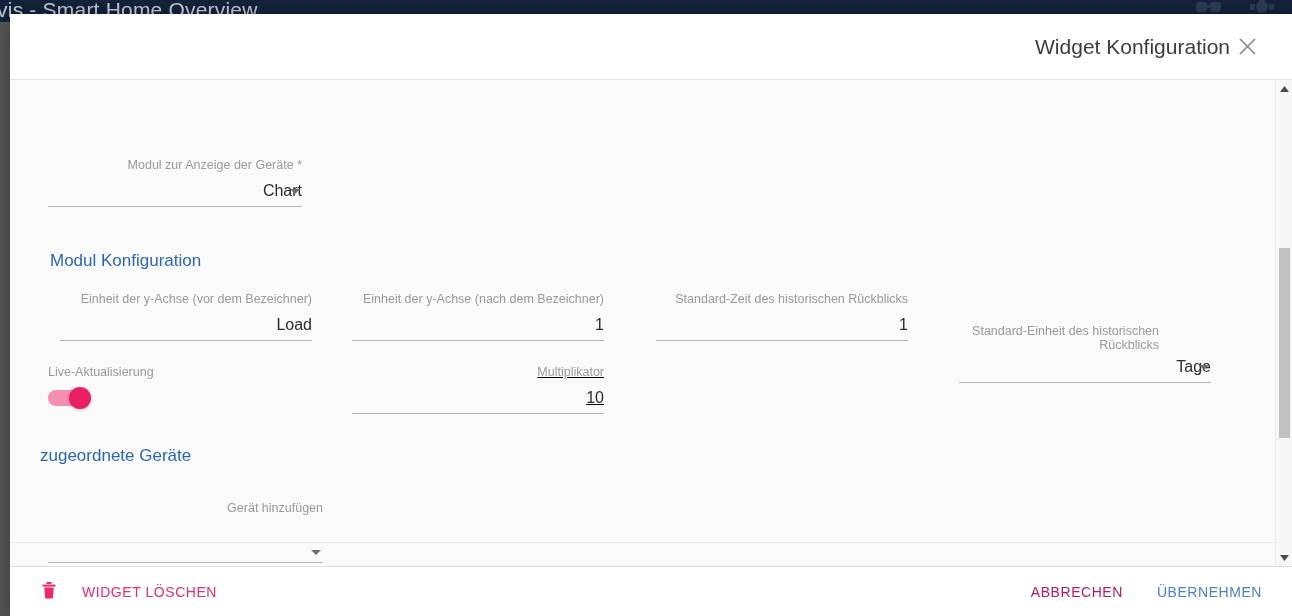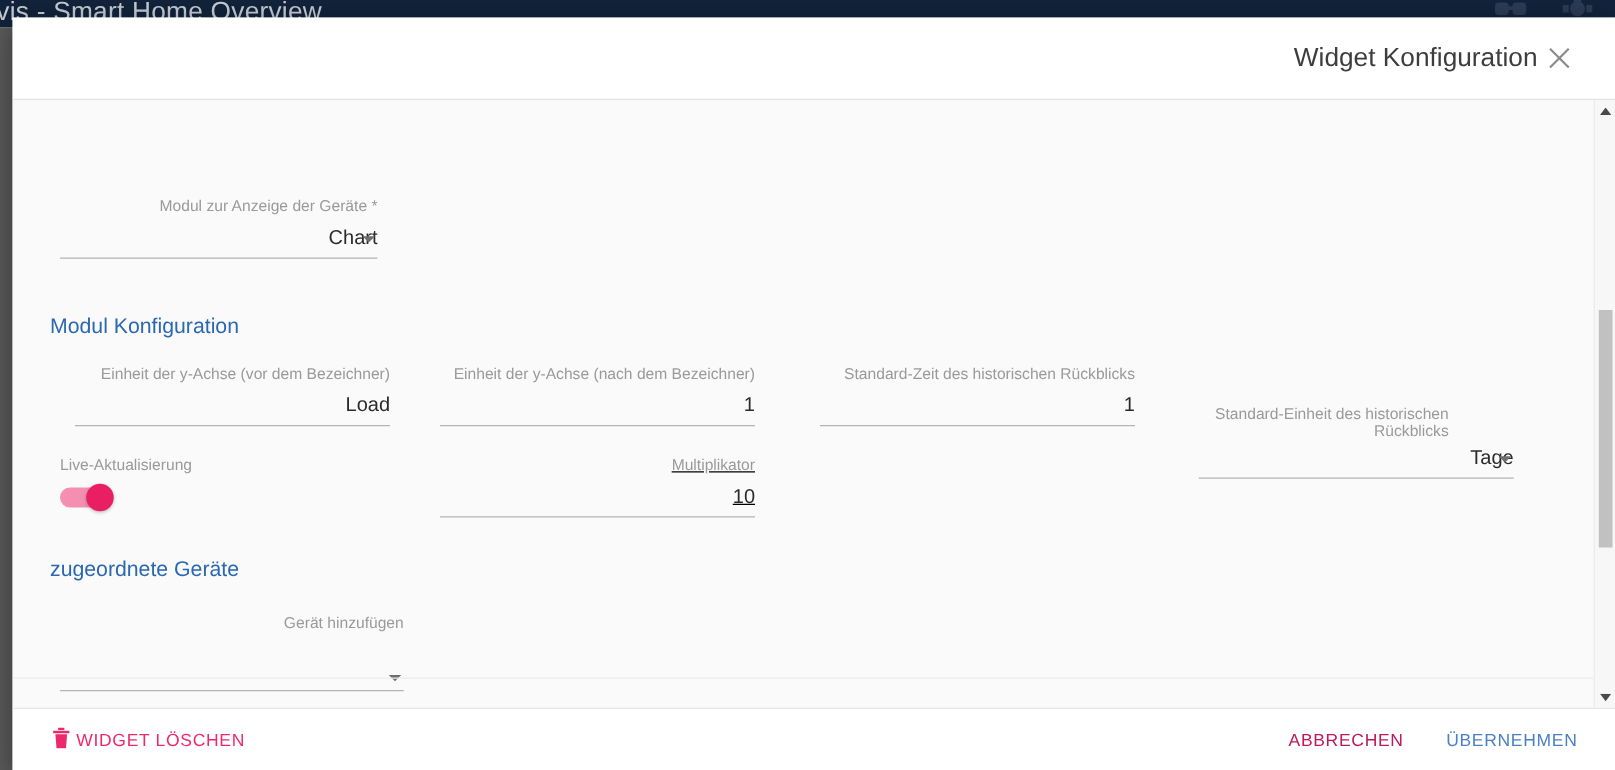--- a/index.html
+++ b/index.html
@@ -170,21 +170,21 @@
     padding: 0 22px 0 24px;
   }
   .btn-text {
     font-size: 14px;
     letter-spacing: .55px;
     cursor: pointer;
     background: none; border: none;
     font-family: "Liberation Sans", sans-serif;
     padding: 6px 8px;
   }
-  .btn-delete { color: #ec2a6b; display: flex; align-items: center; gap: 5px; }
+  .btn-delete { color: #ec2a6b; display: flex; align-items: center; gap: 26px; }
   .btn-cancel { color: #be185d; margin-right: 18px; }
   .btn-apply  { color: #4a80c4; }
   .footer-spacer { flex: 1; }
 </style>
 </head>
 <body>
 
 <div class="bg-app">
   <div class="bg-topbar">
     <div class="bg-title">arvis - Smart Home Overview</div>
@@ -228,21 +228,21 @@
     <div class="body-inner">
 
       <div class="field" style="left:38px; top:78px; width:254px;">
         <div class="field-label">Modul zur Anzeige der Geräte *</div>
         <div class="field-value" style="margin-top:8px;">
           <span>Chart</span>
           <span class="caret"></span>
         </div>
       </div>
 
-      <div class="section-title" style="position:absolute; left:30px; top:171px;">Modul Konfiguration</div>
+      <div class="section-title" style="position:absolute; left:40px; top:171px;">Modul Konfiguration</div>
 
       <div class="field" style="left:38px; top:212px; width:252px;margin-left:12px;">
         <div class="field-label">Einheit der y-Achse (vor dem Bezeichner)</div>
         <div class="field-value" style="margin-top:8px;">Load</div>
       </div>
 
       <div class="field" style="left:342px; top:212px; width:252px;">
         <div class="field-label">Einheit der y-Achse (nach dem Bezeichner)</div>
         <div class="field-value" style="margin-top:8px;">1</div>
       </div>
@@ -268,21 +268,21 @@
         </div>
       </div>
 
       <div class="field" style="left:342px; top:285px; width:252px;text-decoration:underline;">
         <div class="field-label">Multiplikator</div>
         <div class="field-value" style="margin-top:8px;">10</div>
       </div>
 
       <div class="section-title" style="position:absolute; left:30px; top:366px;">zugeordnete Geräte</div>
 
-      <div class="field" style="left:38px; top:411px; width:275px;">
+      <div class="field" style="left:38px; top:421px; width:275px;">
         <div class="field-label">Gerät hinzufügen</div>
         <div class="field-value" style="margin-top:26px; min-height:22px;">
           <span></span>
           <span class="caret"></span>
         </div>
       </div>
 
       <div class="device-row">
         
 

